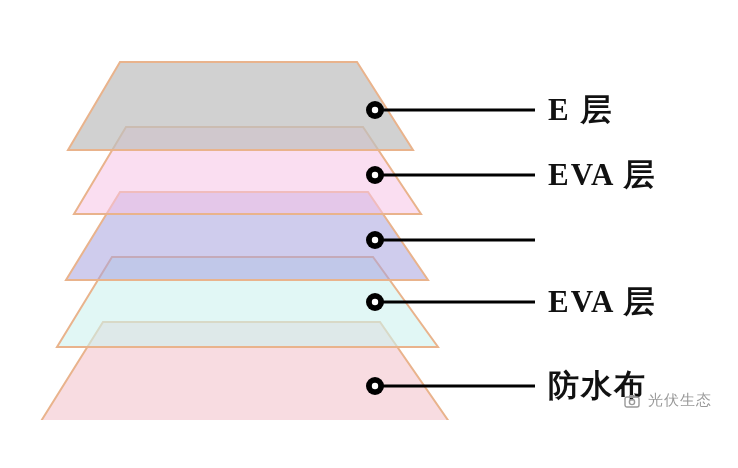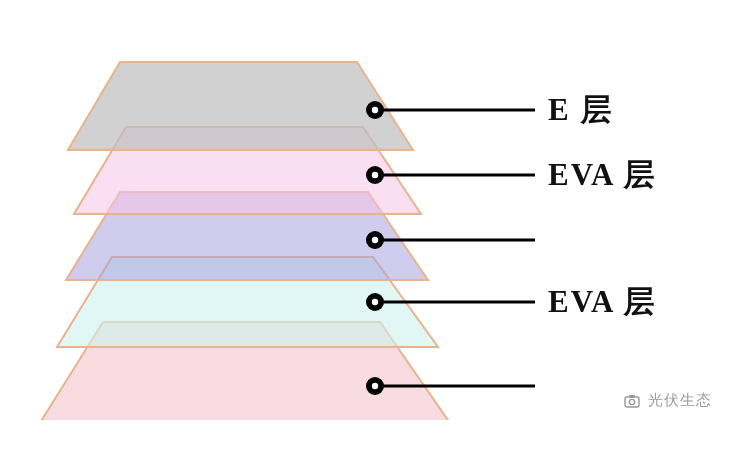--- a/index.html
+++ b/index.html
@@ -81,20 +81,21 @@
       <circle cx="375" cy="302" r="3.2" fill="#ffffff"></circle>
       <circle cx="375" cy="386" r="9" fill="#000000"></circle>
       <circle cx="375" cy="386" r="3.2" fill="#ffffff"></circle>
     </g>
   </svg>
 
   <div class="labels">
     <div class="layer-label" style="left:548px; top:110px">E 层</div>
     <div class="layer-label" style="left:548px; top:175px">EVA 层</div>
     <div class="layer-label" style="left:548px; top:302px">EVA 层</div>
+    <div class="layer-label" style="left:548px; top:386px">防水布</div>
   </div>
 
   <div class="watermark" style="color: rgb(153, 153, 153);">
     <span class="wm-icon">
       <svg width="16" height="14" viewBox="0 0 16 14">
         <rect x="1" y="3" width="14" height="10" rx="2" fill="none" stroke="currentColor" stroke-width="1.4"></rect>
         <rect x="5" y="1" width="6" height="3" rx="1" fill="currentColor"></rect>
         <circle cx="8" cy="8" r="2.6" fill="none" stroke="currentColor" stroke-width="1.4"></circle>
       </svg>
     </span>

